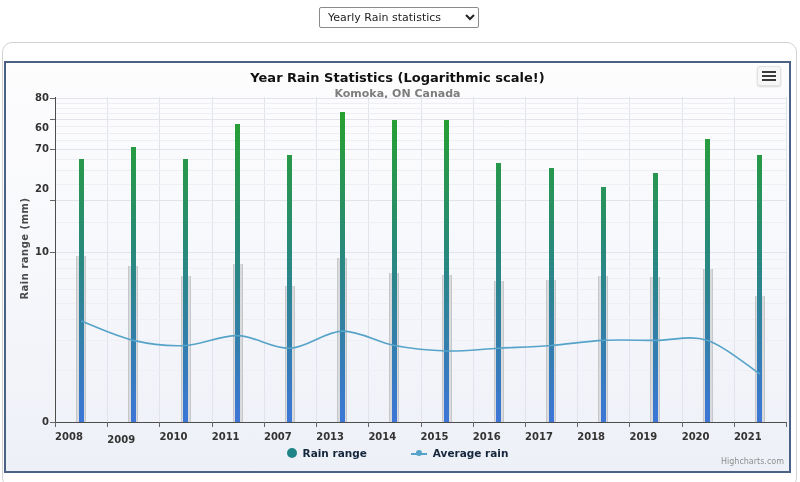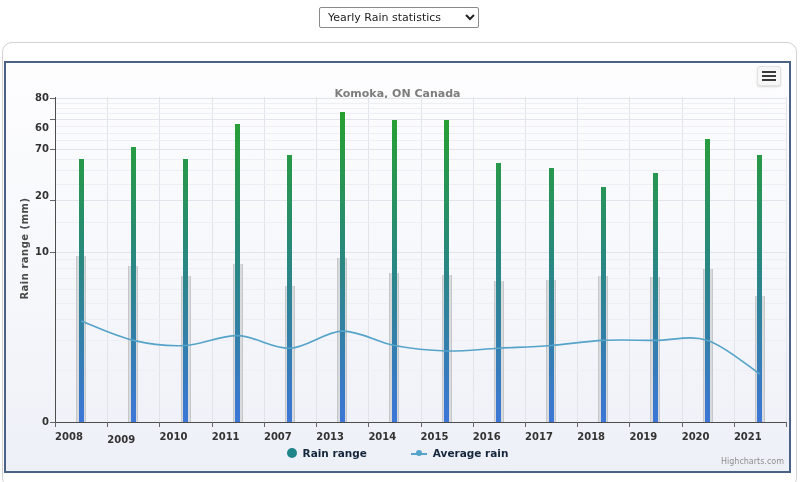--- a/index.html
+++ b/index.html
@@ -67,20 +67,21 @@
 <div id="stage">
 
   <select id="report-select">
     <option>Yearly Rain statistics</option>
   </select>
 
   <div id="card">
     <div id="chart">
       <div id="chart-inner">
 
+        <div class="title">Year Rain Statistics (Logarithmic scale!)</div>
         <div class="subtitle">Komoka, ON Canada</div>
 
         <div id="menu-btn" title="Chart context menu">
           <span></span>
           <span></span>
           <span></span>
         </div>
 
         <div id="plot-layer">
             <div class="gridline-v" style="left: 49px; top: 34px; height: 324.5px; background: rgb(226, 227, 235);"></div>
@@ -120,21 +121,21 @@
             <div class="gridline-h" style="left: 49px; width: 731px; top: 137.325px; background: rgb(226, 227, 235);"></div>
             <div class="gridline-h" style="left: 49px; width: 731px; top: 86.1498px; background: rgb(226, 227, 235);"></div>
             <div class="gridline-h" style="left: 49px; width: 731px; top: 56.2143px; background: rgb(226, 227, 235);"></div>
             <div class="gridline-h" style="left: 49px; width: 731px; top: 34.9747px; background: rgb(226, 227, 235);"></div>
             <div class="axis-line-y" style="left: 49px; top: 34px; height: 324.5px;"></div>
             <div class="axis-line-x" style="left: 49px; top: 358.5px; width: 732px;"></div>
             <div class="ylab" style="left: 9px; top: 352.5px;">0</div>
             <div class="tick-y" style="left: 44px; top: 358.5px;"></div>
             <div class="ylab" style="left: 9px; top: 182.5px;">10</div>
             <div class="tick-y" style="left: 44px; top: 188.5px;"></div>
-            <div class="ylab" style="left: 9px; top: 127px;">20</div>
+            <div class="ylab" style="left: 9px; top: 120px;">20</div>
             <div class="tick-y" style="left: 44px; top: 137.325px;"></div>
             <div class="ylab" style="left: 9px; top: 80.1498px;">70</div>
             <div class="tick-y" style="left: 44px; top: 86.1498px;"></div>
             <div class="ylab" style="left: 9px; top: 59px;">60</div>
             <div class="tick-y" style="left: 44px; top: 56.2143px;"></div>
             <div class="ylab" style="left: 9px; top: 28.9747px;">80</div>
             <div class="tick-y" style="left: 44px; top: 34.9747px;"></div>
             <div class="xlab" style="left: 49.1071px; top: 367.5px;">2008</div>
             <div class="xlab" style="left: 101.321px; top: 356px; margin-top: 15px;">2009</div>
             <div class="xlab" style="left: 153.536px; top: 367.5px;">2010</div>

